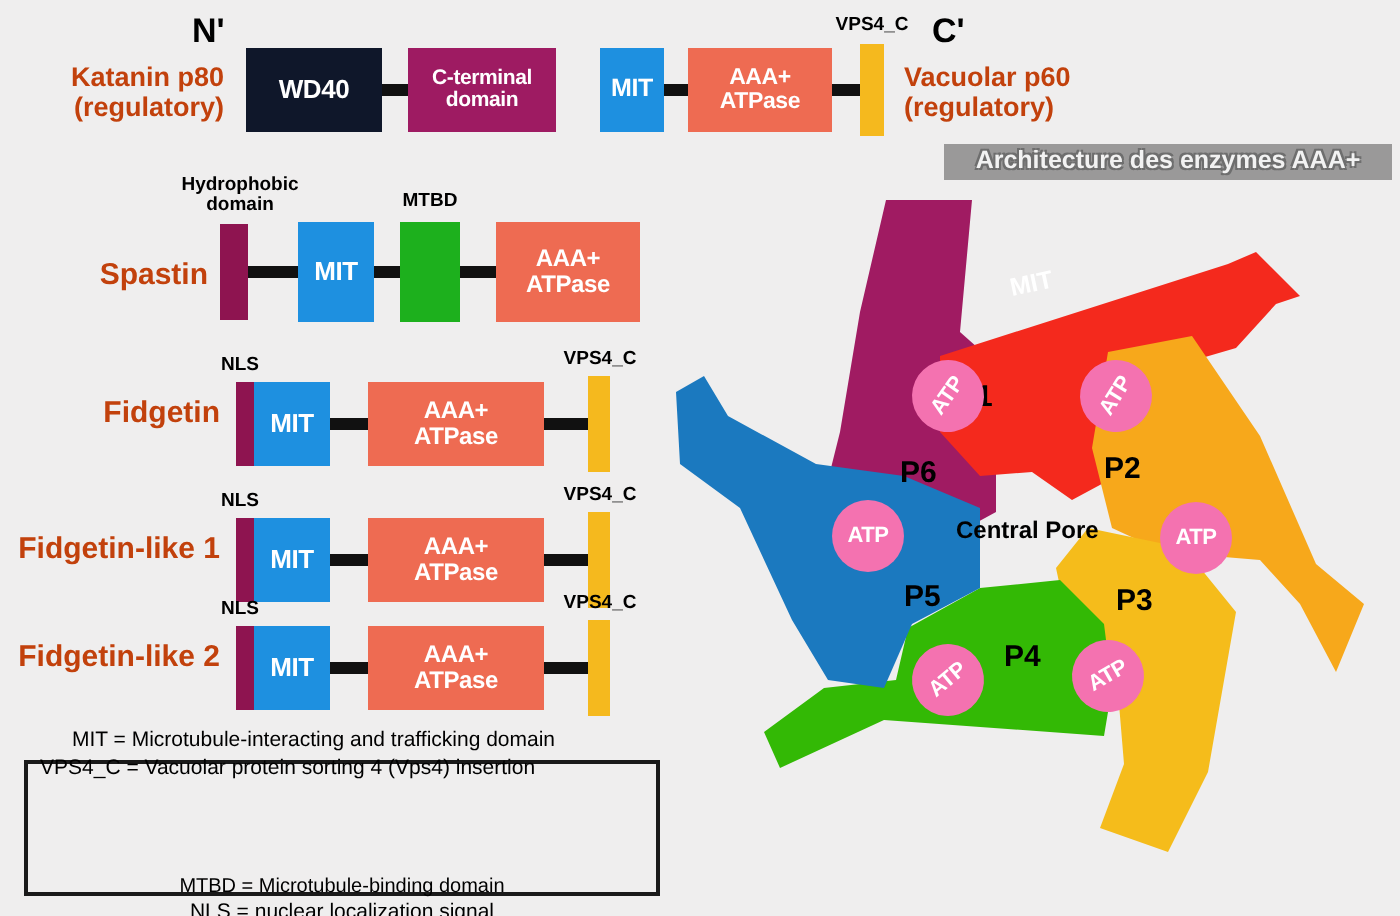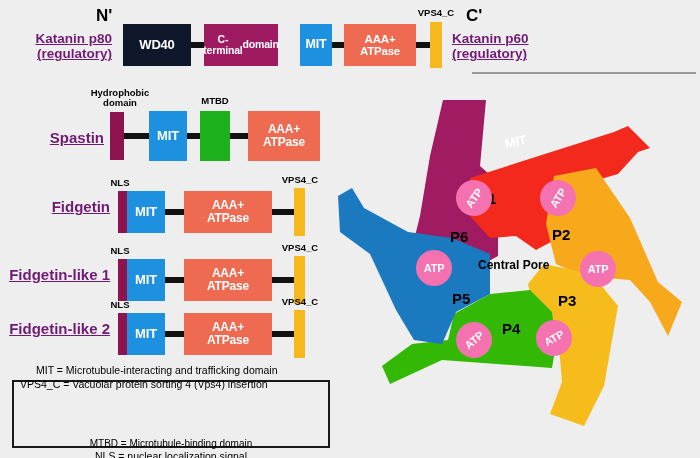--- a/index.html
+++ b/index.html
@@ -13,25 +13,24 @@
     position:relative;
     width:700px;height:458px;
     background:#efeeee;
     overflow:hidden;
   }
 
   
   .row-label{
     position:absolute;
     font-weight:bold;
-    color:#701a75;
+    color:#c2410c;
     text-align:right;
     line-height:1.12;
     white-space:nowrap;
-    text-decoration:underline;
   }
   .box{
     position:absolute;
     box-sizing:border-box;
     display:flex;
     align-items:center;
     justify-content:center;
     color:#ffffff;
     font-weight:bold;
     text-align:center;
@@ -125,43 +124,44 @@
 
   <div class="row-label" style="left:0px;top:31px;width:112px;font-size:13.5px;">
     <div>Katanin p80</div>
     <div>(regulatory)</div>
   </div>
 
   <div class="box" style="left:123px;top:24px;width:68px;height:42px;background:#0f172a;font-size:13px;">
     <span>WD40</span>
   </div>
   <div class="linker" style="left:191px;top:42px;width:13px;height:6px;"></div>
-  <div class="box" style="left:204px;top:24px;width:74px;height:42px;background:#9e1b62;font-size:10.5px;flex-direction:row;">
+  <div class="box" style="left:204px;top:24px;width:74px;height:42px;background:#9e1b62;font-size:10.5px;flex-direction:column;">
     <span>C-terminal</span>
     <span>domain</span>
   </div>
 
   <div class="box" style="left:300px;top:24px;width:32px;height:42px;background:#1e90e0;font-size:12.5px;">
     <span>MIT</span>
   </div>
   <div class="linker" style="left:332px;top:42px;width:12px;height:6px;"></div>
   <div class="box" style="left:344px;top:24px;width:72px;height:42px;background:#ee6b52;font-size:11.5px;flex-direction:column;">
     <span>AAA+</span>
     <span>ATPase</span>
   </div>
   <div class="linker" style="left:416px;top:42px;width:14px;height:6px;"></div>
   <div class="box" style="left:430px;top:22px;width:12px;height:46px;background:#f5b91e;"></div>
   <div class="small-tag" style="left:404px;top:8px;width:64px;font-size:9.5px;">VPS4_C</div>
 
   <div class="row-label" style="left:452px;top:31px;width:140px;font-size:13.5px;text-align:left;">
-    <div>Katanin p60</div>
+    <div>Vacuolar p60</div>
     <div>(regulatory)</div>
   </div>
 
   <div class="caption">
+    <div>Architecture des enzymes AAA+</div>
   </div>
 
   <div class="small-tag" style="left:78px;top:88px;width:84px;font-size:9.5px;">
     <div>Hydrophobic</div>
     <div>domain</div>
   </div>
 
   <div class="row-label" style="left:0px;top:130px;width:104px;font-size:15px;">Spastin</div>
 
   <div class="box" style="left:110px;top:112px;width:14px;height:48px;background:#8e1450;"></div>

